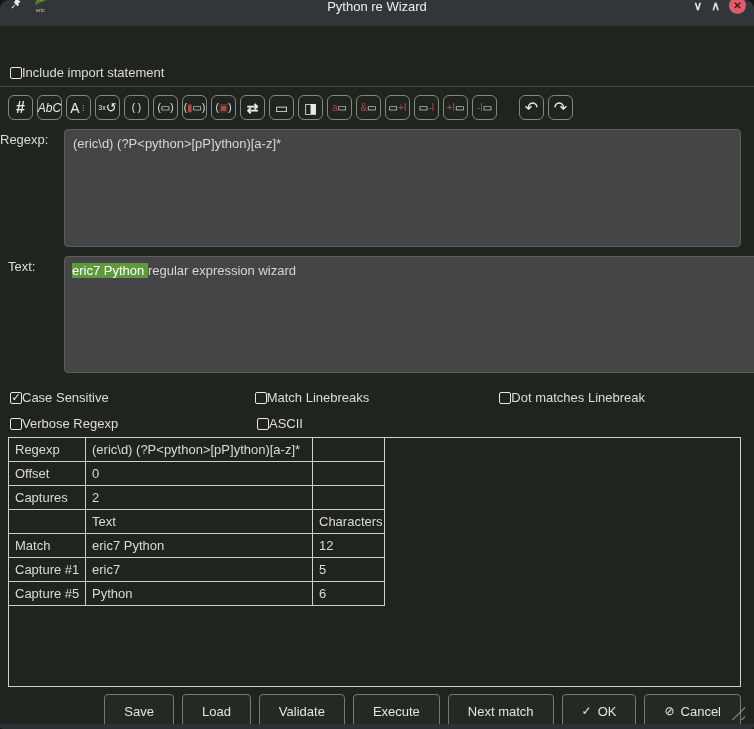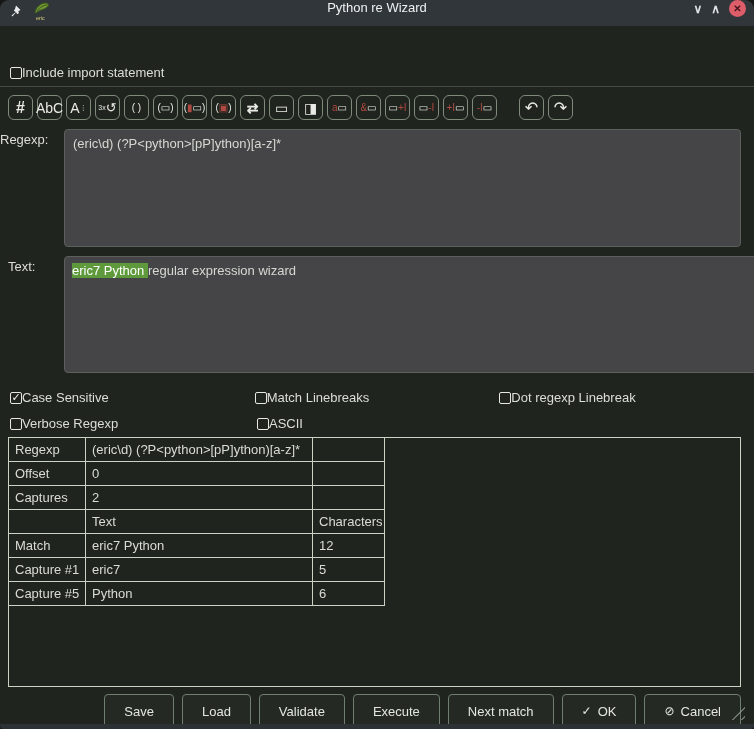--- a/index.html
+++ b/index.html
@@ -1,19 +1,19 @@
 <!DOCTYPE html>
 <html><head>
 <meta charset="utf-8">
 <style>
   html,body{margin:0;padding:0;background:#141714;font-family:"Liberation Sans", sans-serif;}
   .window{position:relative;width:754px;height:729px;background:#1f241e;border-radius:9px 9px 4px 4px;overflow:hidden;}
 
   
-  .titlebar{position:absolute;top:0;left:0;right:0;height:26px;background:#31363b;display:flex;align-items:flex-start;padding:0 8px;box-sizing:border-box;}
+  .titlebar{position:absolute;top:0;left:0;right:0;height:26px;background:#31363b;display:flex;align-items:flex-end;padding:12px 8px;box-sizing:border-box;}
   .tb-title{position:absolute;left:0;right:0;text-align:center;color:#eef0f1;font-size:13px;pointer-events:none;}
   .tb-left{display:flex;align-items:center;gap:10px;z-index:2;}
   .tb-right{position:absolute;right:8px;display:flex;align-items:center;gap:9px;z-index:2;}
   .tb-chevron{color:#dfe2e5;font-size:12px;font-weight:bold;line-height:1;cursor:default;}
   .tb-close{width:17px;height:17px;border-radius:50%;background:#dd5d69;color:#43151b;font-size:10px;font-weight:bold;display:flex;align-items:center;justify-content:center;line-height:1;}
 
   
   .lbl{color:#dcdfd8;font-size:13px;}
   .field{background:#454547;border:1px solid #5c5f5c;border-radius:3px;color:#d6d9d3;font-size:13px;font-family:inherit;}
 
@@ -29,21 +29,21 @@
   .separator{position:absolute;top:86px;left:0;right:0;height:1px;background:#454b45;}
 
   
   .toolbar{position:absolute;top:95px;left:8px;display:flex;gap:4px;}
   .tbtn{width:25px;height:25px;border:1px solid #7e8b7b;border-radius:6px;display:flex;align-items:center;justify-content:center;box-sizing:border-box;color:#e8ebe5;background:transparent;}
   .tbtn.gap{margin-left:18px;}
   .glyph{display:flex;align-items:center;line-height:1;font-size:10px;white-space:nowrap;}
   .glyph .red{color:#b14a42;}
   .glyph .small{font-size:7px;}
   [data-name="comment-button"] .glyph{font-size:16px;font-weight:700;}
-  [data-name="single-character-button"] .glyph{font-size:14px;}
+  [data-name="single-character-button"] .glyph{font-size:12px;font-style:italic;}
   [data-name="any-character-button"] .glyph{font-size:14px;}
   [data-name="repeat-button"] .glyph{font-size:13px;}
   [data-name="alternatives-button"] .glyph{font-size:14px;font-weight:700;}
   [data-name="begin-of-line-button"] .glyph,[data-name="end-of-line-button"] .glyph{font-size:14px;}
   [data-name="undo-button"] .glyph,[data-name="redo-button"] .glyph{font-size:16px;}
 
   
   .lbl-regexp{position:absolute;top:132px;left:0;}
   .editor-regexp{position:absolute;top:129px;left:64px;width:677px;height:118px;box-sizing:border-box;padding:6px 8px;border-radius:4px;}
   .lbl-text{position:absolute;top:259px;left:8px;}
@@ -237,21 +237,21 @@
         <label class="check-item" data-name="option-case-sensitive">
           <span class="cbox" data-name="checkbox-case-sensitive">✓</span>
           <span class="clabel" data-name="option-label">Case Sensitive</span>
         </label>
         <label class="check-item" data-name="option-match-linebreaks">
           <span class="cbox" data-name="checkbox-match-linebreaks"></span>
           <span class="clabel" data-name="option-label">Match Linebreaks</span>
         </label>
         <label class="check-item" data-name="option-dot-matches-linebreak">
           <span class="cbox" data-name="checkbox-dot-matches-linebreak"></span>
-          <span class="clabel" data-name="option-label">Dot regexp Linebreak</span>
+          <span class="clabel" data-name="option-label">Dot matches Linebreak</span>
         </label>
       </div>
       <div class="opt-row" data-name="options-row">
         <label class="check-item" data-name="option-verbose-regexp">
           <span class="cbox" data-name="checkbox-verbose-regexp"></span>
           <span class="clabel" data-name="option-label">Verbose Regexp</span>
         </label>
         <label class="check-item" data-name="option-ascii">
           <span class="cbox" data-name="checkbox-ascii"></span>
           <span class="clabel" data-name="option-label">ASCII</span>

